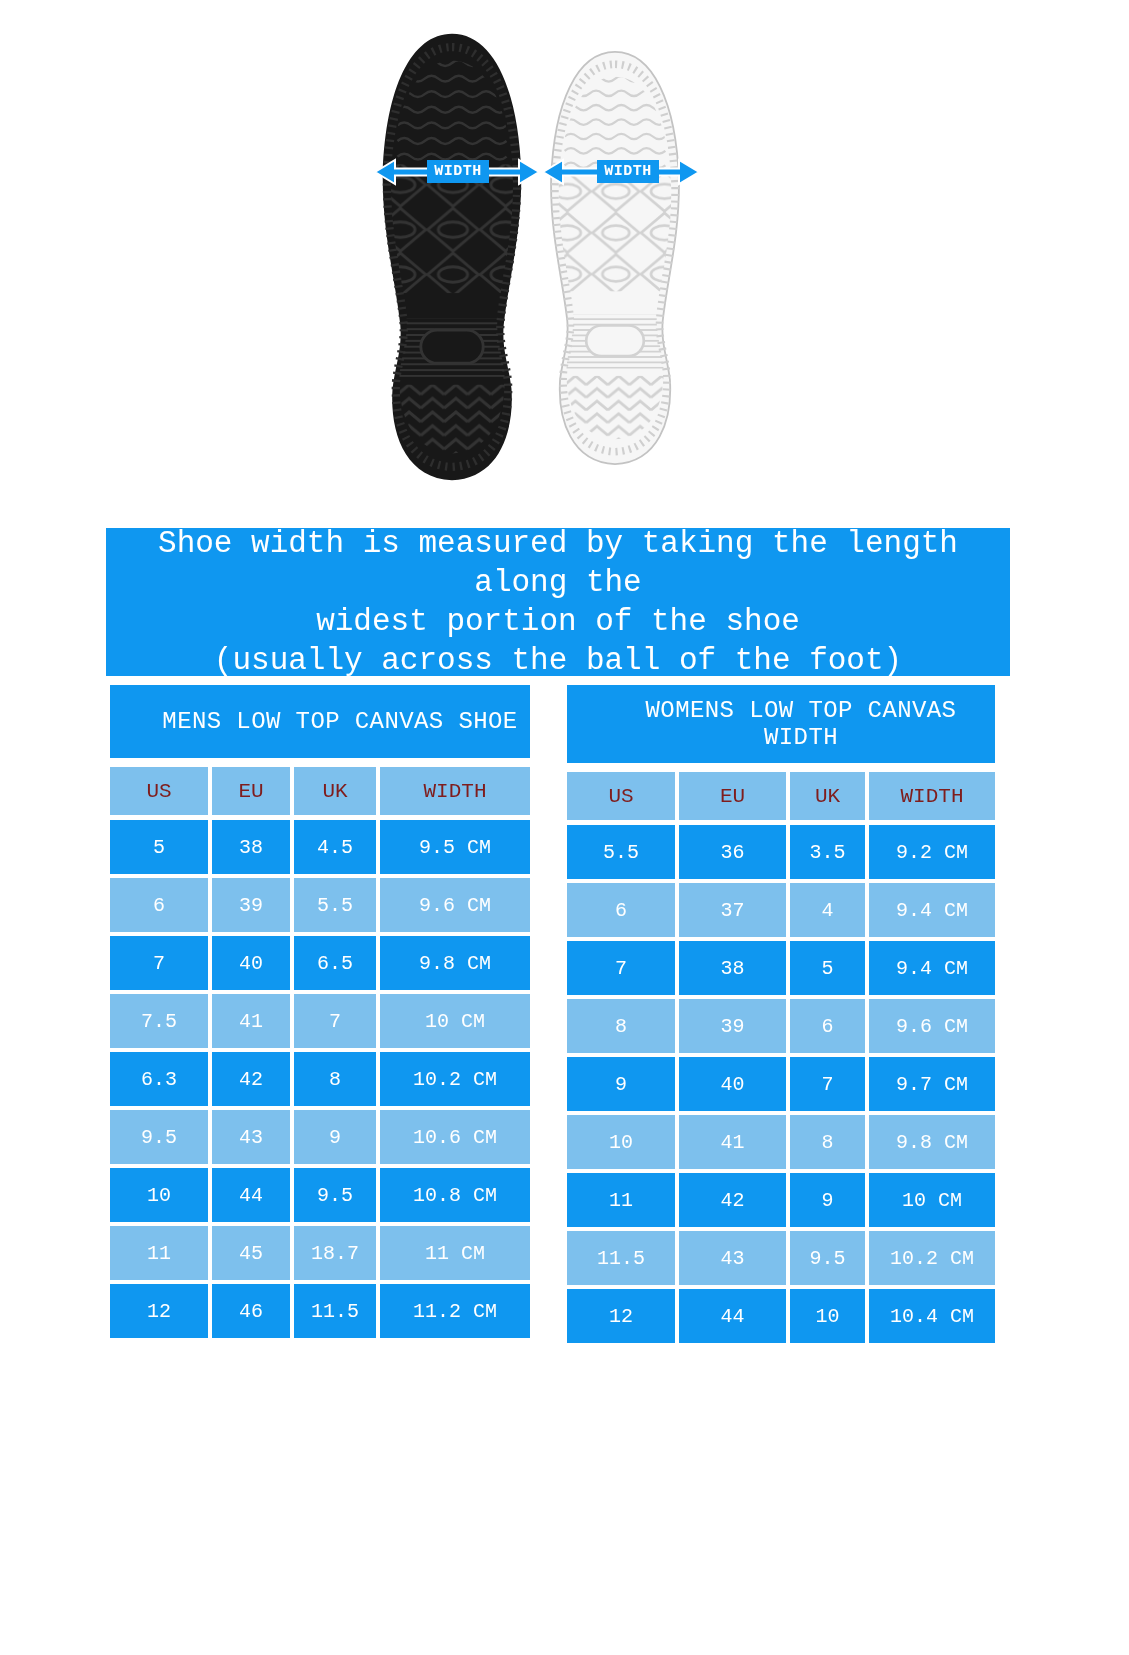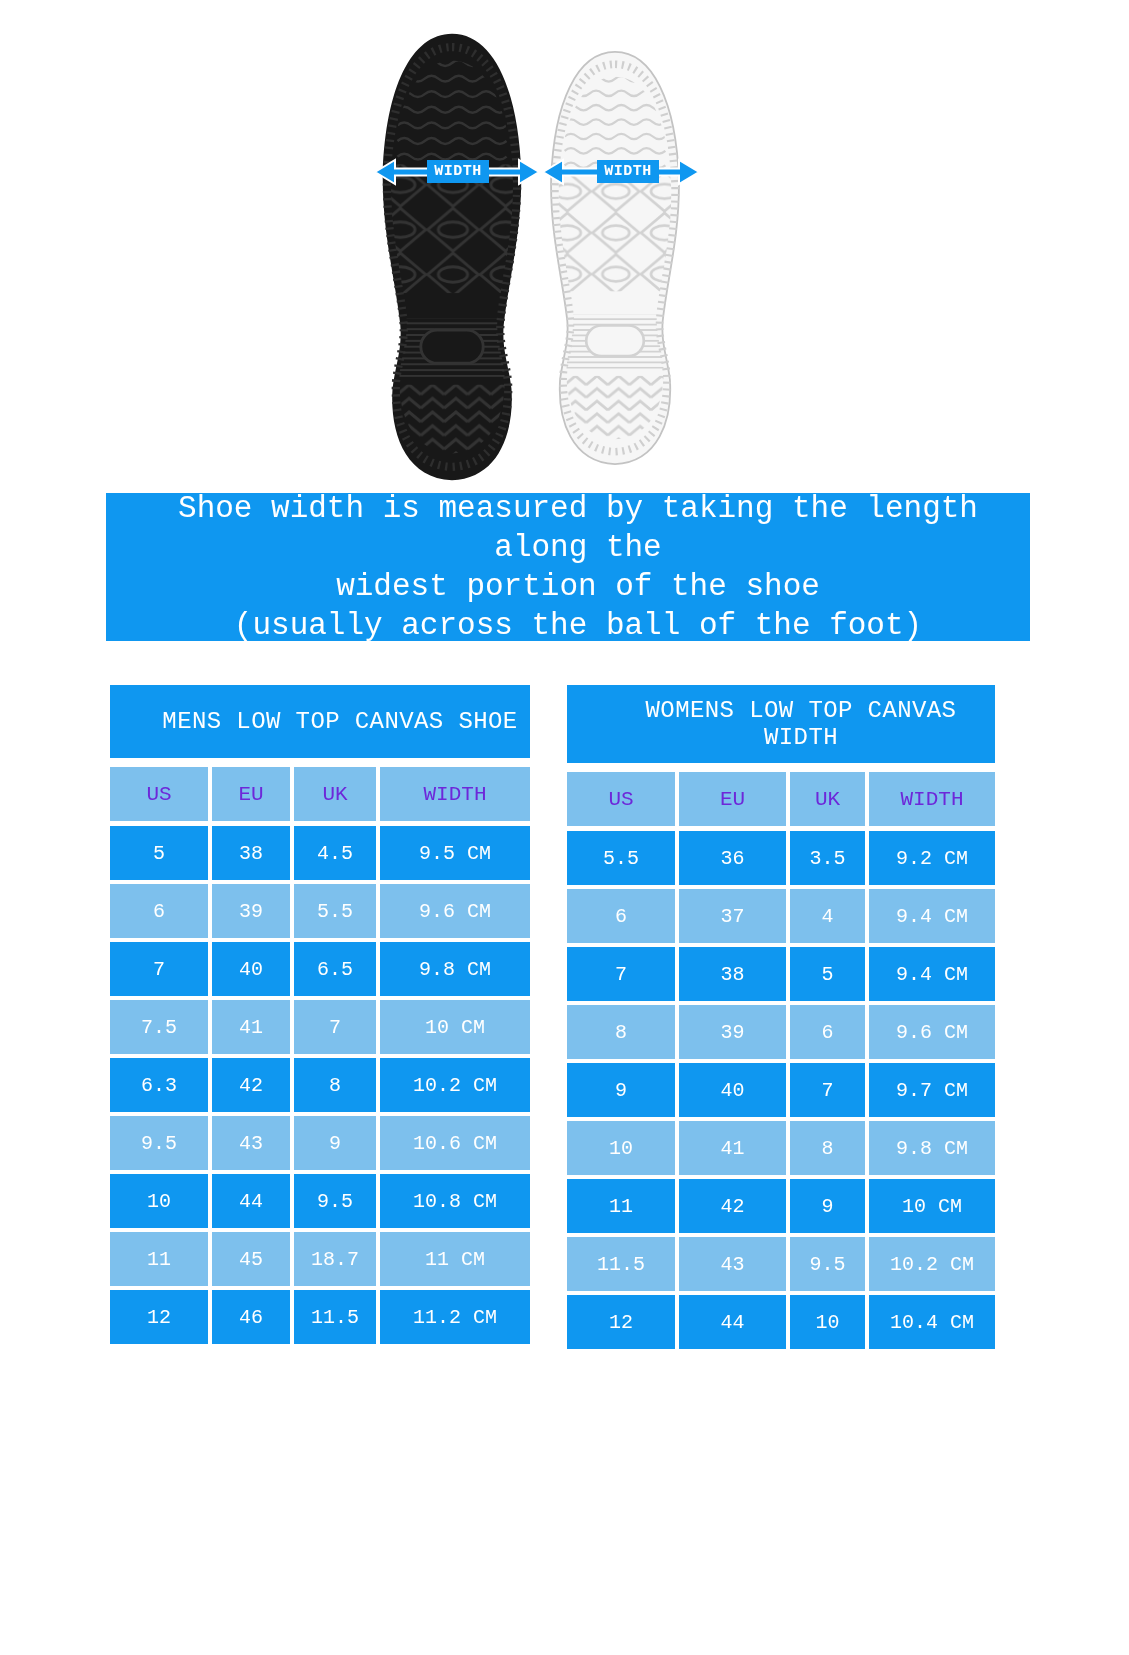--- a/index.html
+++ b/index.html
@@ -20,24 +20,24 @@
   .width-label {
     position:absolute; top:160px; width:62px; height:23px;
     background:#0F97F0; color:#fff; font-size:15px; font-weight:bold;
     letter-spacing:.5px; display:flex; align-items:center; justify-content:center;
   }
   .label-black { left:427px; }
   .label-white { left:597px; }
 
   
   .banner {
-    position:absolute; left:106px; top:493px; width:904px; height:148px;
+    position:absolute; left:106px; top:528px; width:904px; height:148px;
     background:#0F97F0; color:#ffffff;
     display:flex; flex-direction:column; align-items:center; justify-content:center;
-    font-size:31px; line-height:39px; text-align:center;padding-left:20px;
+    font-size:31px; line-height:39px; text-align:center;
   }
 
   
   .size-table { position:absolute; top:685px; }
   #mens-table   { left:110px; width:420px; }
   #womens-table { left:567px; width:428px; }
 
   .table-title {
     background:#0F97F0; color:#fff; font-size:24px; letter-spacing:.4px;
     display:flex; align-items:center; justify-content:center;
@@ -46,21 +46,21 @@
   #womens-table .table-title { height:78px; }
 
   .table-head { display:grid; column-gap:4px; margin-bottom:5px; }
   .table-body { display:flex; flex-direction:column; gap:4px; }
   .table-row  { display:grid; column-gap:4px; }
 
   #mens-table   .table-head, #mens-table   .table-row { grid-template-columns:98fr 78fr 82fr 150fr; }
   #womens-table .table-head, #womens-table .table-row { grid-template-columns:108fr 107fr 75fr 126fr; }
 
   .th {
-    height:54px; background:#7DC0ED; color:#6d28d9; font-size:21px;
+    height:48px; background:#7DC0ED; color:#7f1d1d; font-size:21px;
     display:flex; align-items:center; justify-content:center;
   }
   .td {
     height:54px; color:#fff; font-size:20px;
     display:flex; align-items:center; justify-content:center;
   }
   .table-row.dark  .td { background:#0F97F0; }
   .table-row.light .td { background:#7DC0ED; }
 </style>
 </head>

